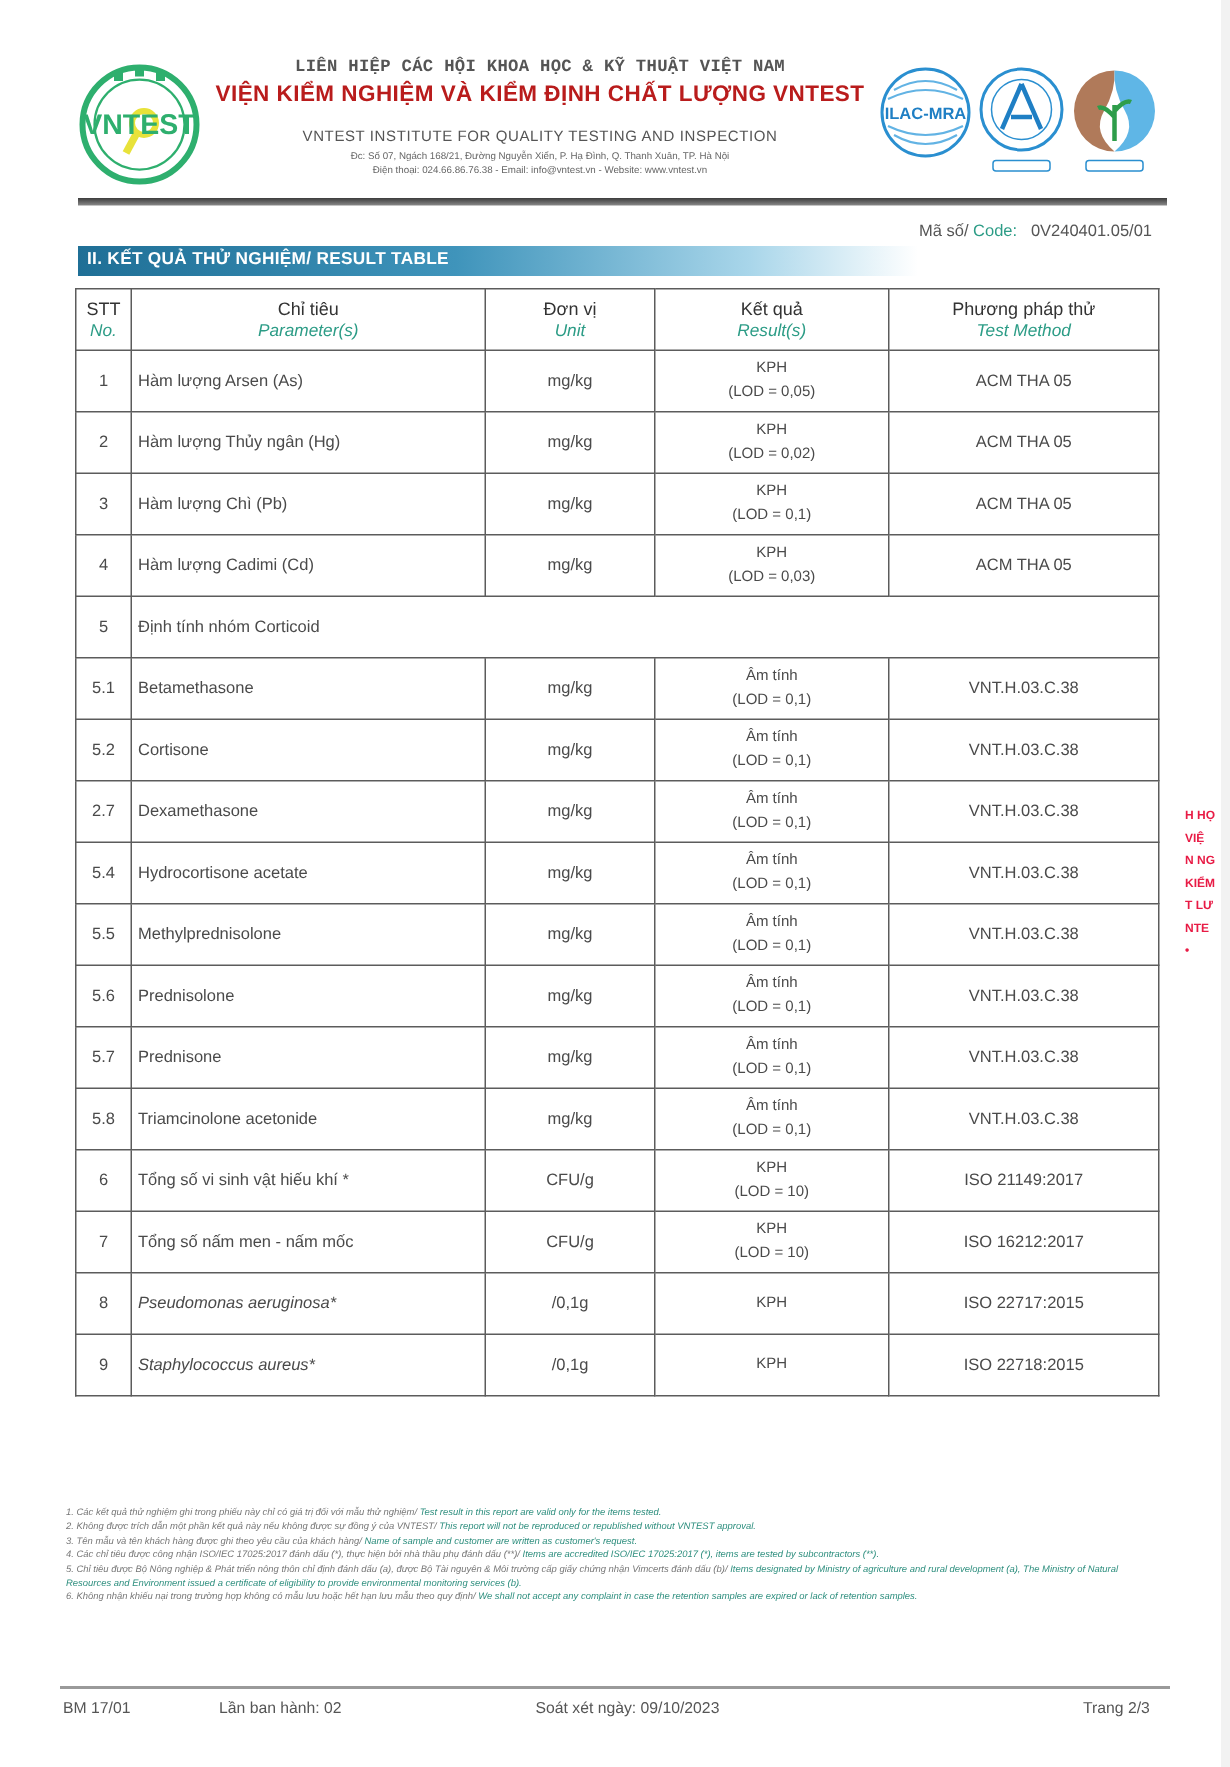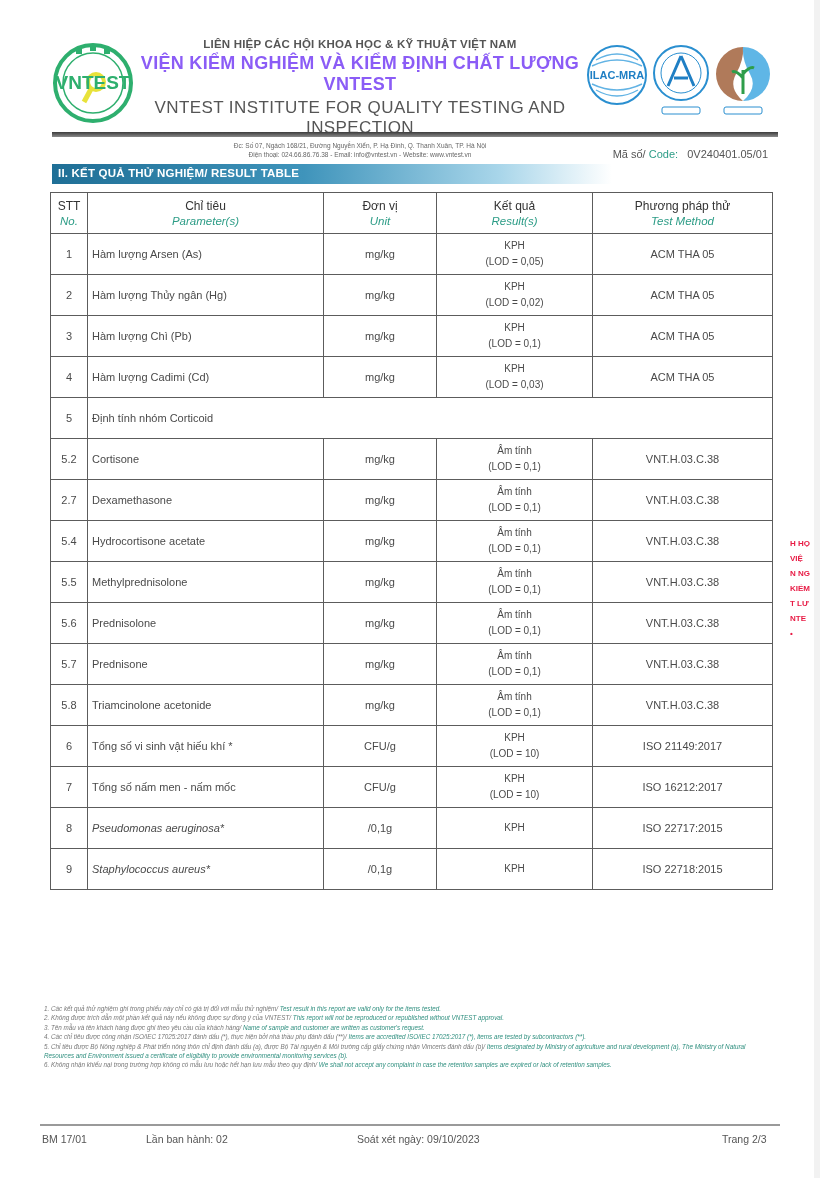--- a/index.html
+++ b/index.html
@@ -5,23 +5,23 @@
   html, body { margin: 0; padding: 0; }
   body {
     width: 820px; height: 1178px; position: relative; overflow: hidden;
     background: #ffffff; font-family: "Liberation Sans", sans-serif; color: #3a3a3a;
   }
   .page-edge { position: absolute; right: 0; top: 0; width: 6px; height: 1178px; background: #f2f2f2; }
 
   
   .logo { position: absolute; left: 52px; top: 42px; width: 82px; height: 82px; }
   .hdr-text { position: absolute; left: 140px; top: 38px; width: 440px; text-align: center; }
-  .hdr-l1 { font-size: 11.5px; font-weight: bold; color: #555; letter-spacing: 0.2px; }
-  .hdr-l2 { font-size: 18px; font-weight: bold; color: #8b5cf6; margin-top: 3px; letter-spacing: 0.3px; }
-  .hdr-l3 { font-size: 17px; color: #555; margin-top: 3px; letter-spacing: 0.4px; }
+  .hdr-l1 { font-size: 11.5px; font-weight: bold; color: #555; letter-spacing: 0.2px; font-family: Liberation Mono, monospace; }
+  .hdr-l2 { font-size: 15px; font-weight: bold; color: #b91c1c; margin-top: 3px; letter-spacing: 0.3px; }
+  .hdr-l3 { font-size: 10px; color: #555; margin-top: 15px; letter-spacing: 0.4px; }
   .hdr-l4 { font-size: 6.5px; color: #666; margin-top: 4px; }
   .hdr-l5 { font-size: 6.5px; color: #666; margin-top: 2px; }
   .cert { position: absolute; top: 44px; }
   .cert svg { display: block; }
   .hdr-rule { position: absolute; left: 52px; top: 132px; width: 726px; height: 5px;
     background: linear-gradient(#3c3c3c, #8a8a8a); }
 
   
   .code-line { position: absolute; right: 52px; top: 148px; font-size: 11px; color: #555; }
   .code-line .lbl-en { color: #2c9c86; }
@@ -191,20 +191,30 @@
           <span class="r1">KPH</span>
           <span class="r2">(LOD = 0,03)</span>
         </td>
         <td class="method">ACM THA 05</td>
       </tr>
     <tr>
         <td class="no">5</td>
         <td class="param" colspan="4">Định tính nhóm Corticoid</td>
       </tr>
     <tr>
+        <td class="no">5.1</td>
+        <td class="param">Betamethasone</td>
+        <td class="unit">mg/kg</td>
+        <td class="result">
+          <span class="r1">Âm tính</span>
+          <span class="r2">(LOD = 0,1)</span>
+        </td>
+        <td class="method">VNT.H.03.C.38</td>
+      </tr>
+    <tr>
         <td class="no">5.2</td>
         <td class="param">Cortisone</td>
         <td class="unit">mg/kg</td>
         <td class="result">
           <span class="r1">Âm tính</span>
           <span class="r2">(LOD = 0,1)</span>
         </td>
         <td class="method">VNT.H.03.C.38</td>
       </tr>
     <tr>

